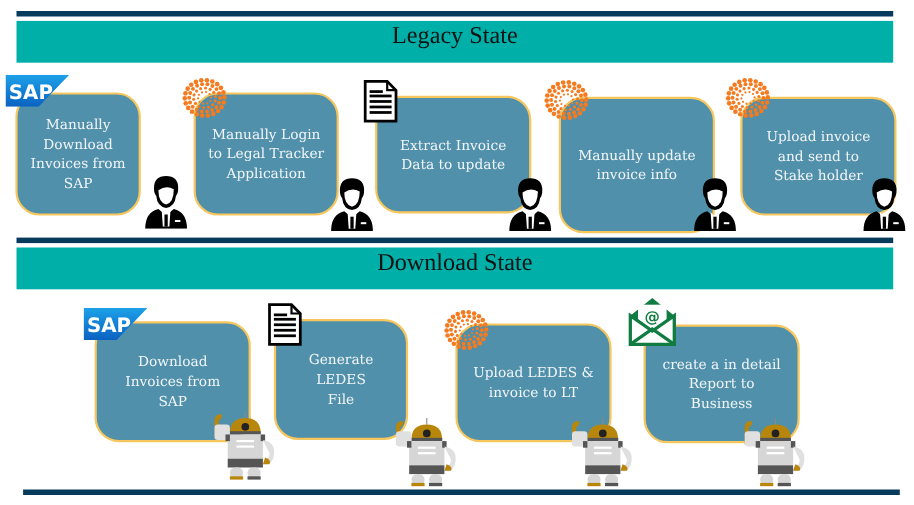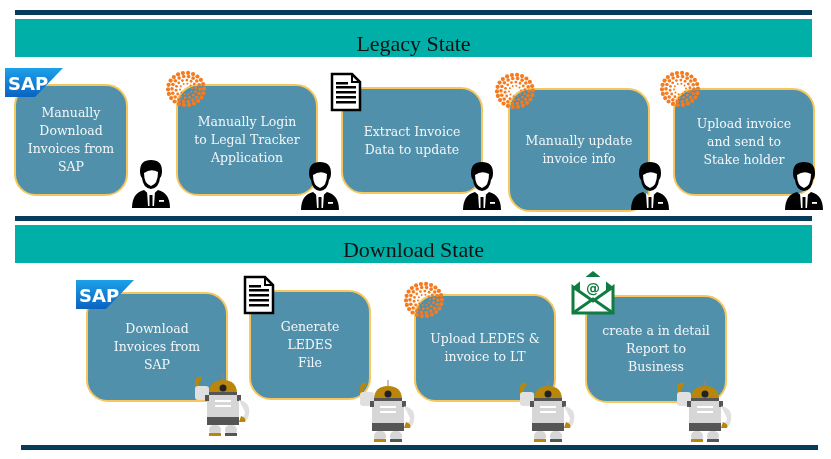--- a/index.html
+++ b/index.html
@@ -1,18 +1,18 @@
 <!DOCTYPE html>
 <html><head>
 <meta charset="utf-8">
 <style>
   html,body{margin:0;padding:0;background:#ffffff;}
   body{width:831px;height:459px;position:relative;overflow:hidden;font-family:"DejaVu Serif",serif;}
   .rule{position:absolute;background:#073b5c;height:5px;}
-  .banner{position:absolute;background:#00b0a8;height:38px;display:flex;align-items:flex-end;justify-content:center;}
+  .banner{position:absolute;background:#00b0a8;height:38px;display:flex;align-items:flex-start;justify-content:center;}
   .banner span{font-family:"Liberation Serif","DejaVu Serif",serif;font-size:22px;color:#111;}
   .box{position:absolute;background:#5090ab;border:2px solid #f7c75e;border-radius:22px;box-sizing:border-box;
        display:flex;align-items:center;justify-content:center;text-align:center;color:#f3f6f8;
        font-family:"DejaVu Serif",serif;font-size:12.5px;line-height:18px;padding:0 10px;}
   .box span{white-space:pre-line;}
   .icon{position:absolute;}
 </style>
 </head>
 <body>
 
@@ -25,21 +25,21 @@
   <span>Download State</span>
 </div>
 <div class="rule" style="left:21px;top:445px;width:797px;"></div>
 
 <div class="box" style="left:14px;top:84px;width:114px;height:112px;">
     <span>Manually
 Download
 Invoices from
 SAP</span>
   </div>
-<div class="box" style="left:176px;top:84px;width:142px;height:112px;">
+<div class="box" style="left:176px;top:84px;width:132px;height:112px;">
     <span>Manually Login
 to Legal Tracker
 Application</span>
   </div>
 <div class="box" style="left:341px;top:87px;width:142px;height:107px;">
     <span>Extract Invoice
 Data to update</span>
   </div>
 <div class="box" style="left:508px;top:88px;width:142px;height:124px;">
     <span>Manually update

